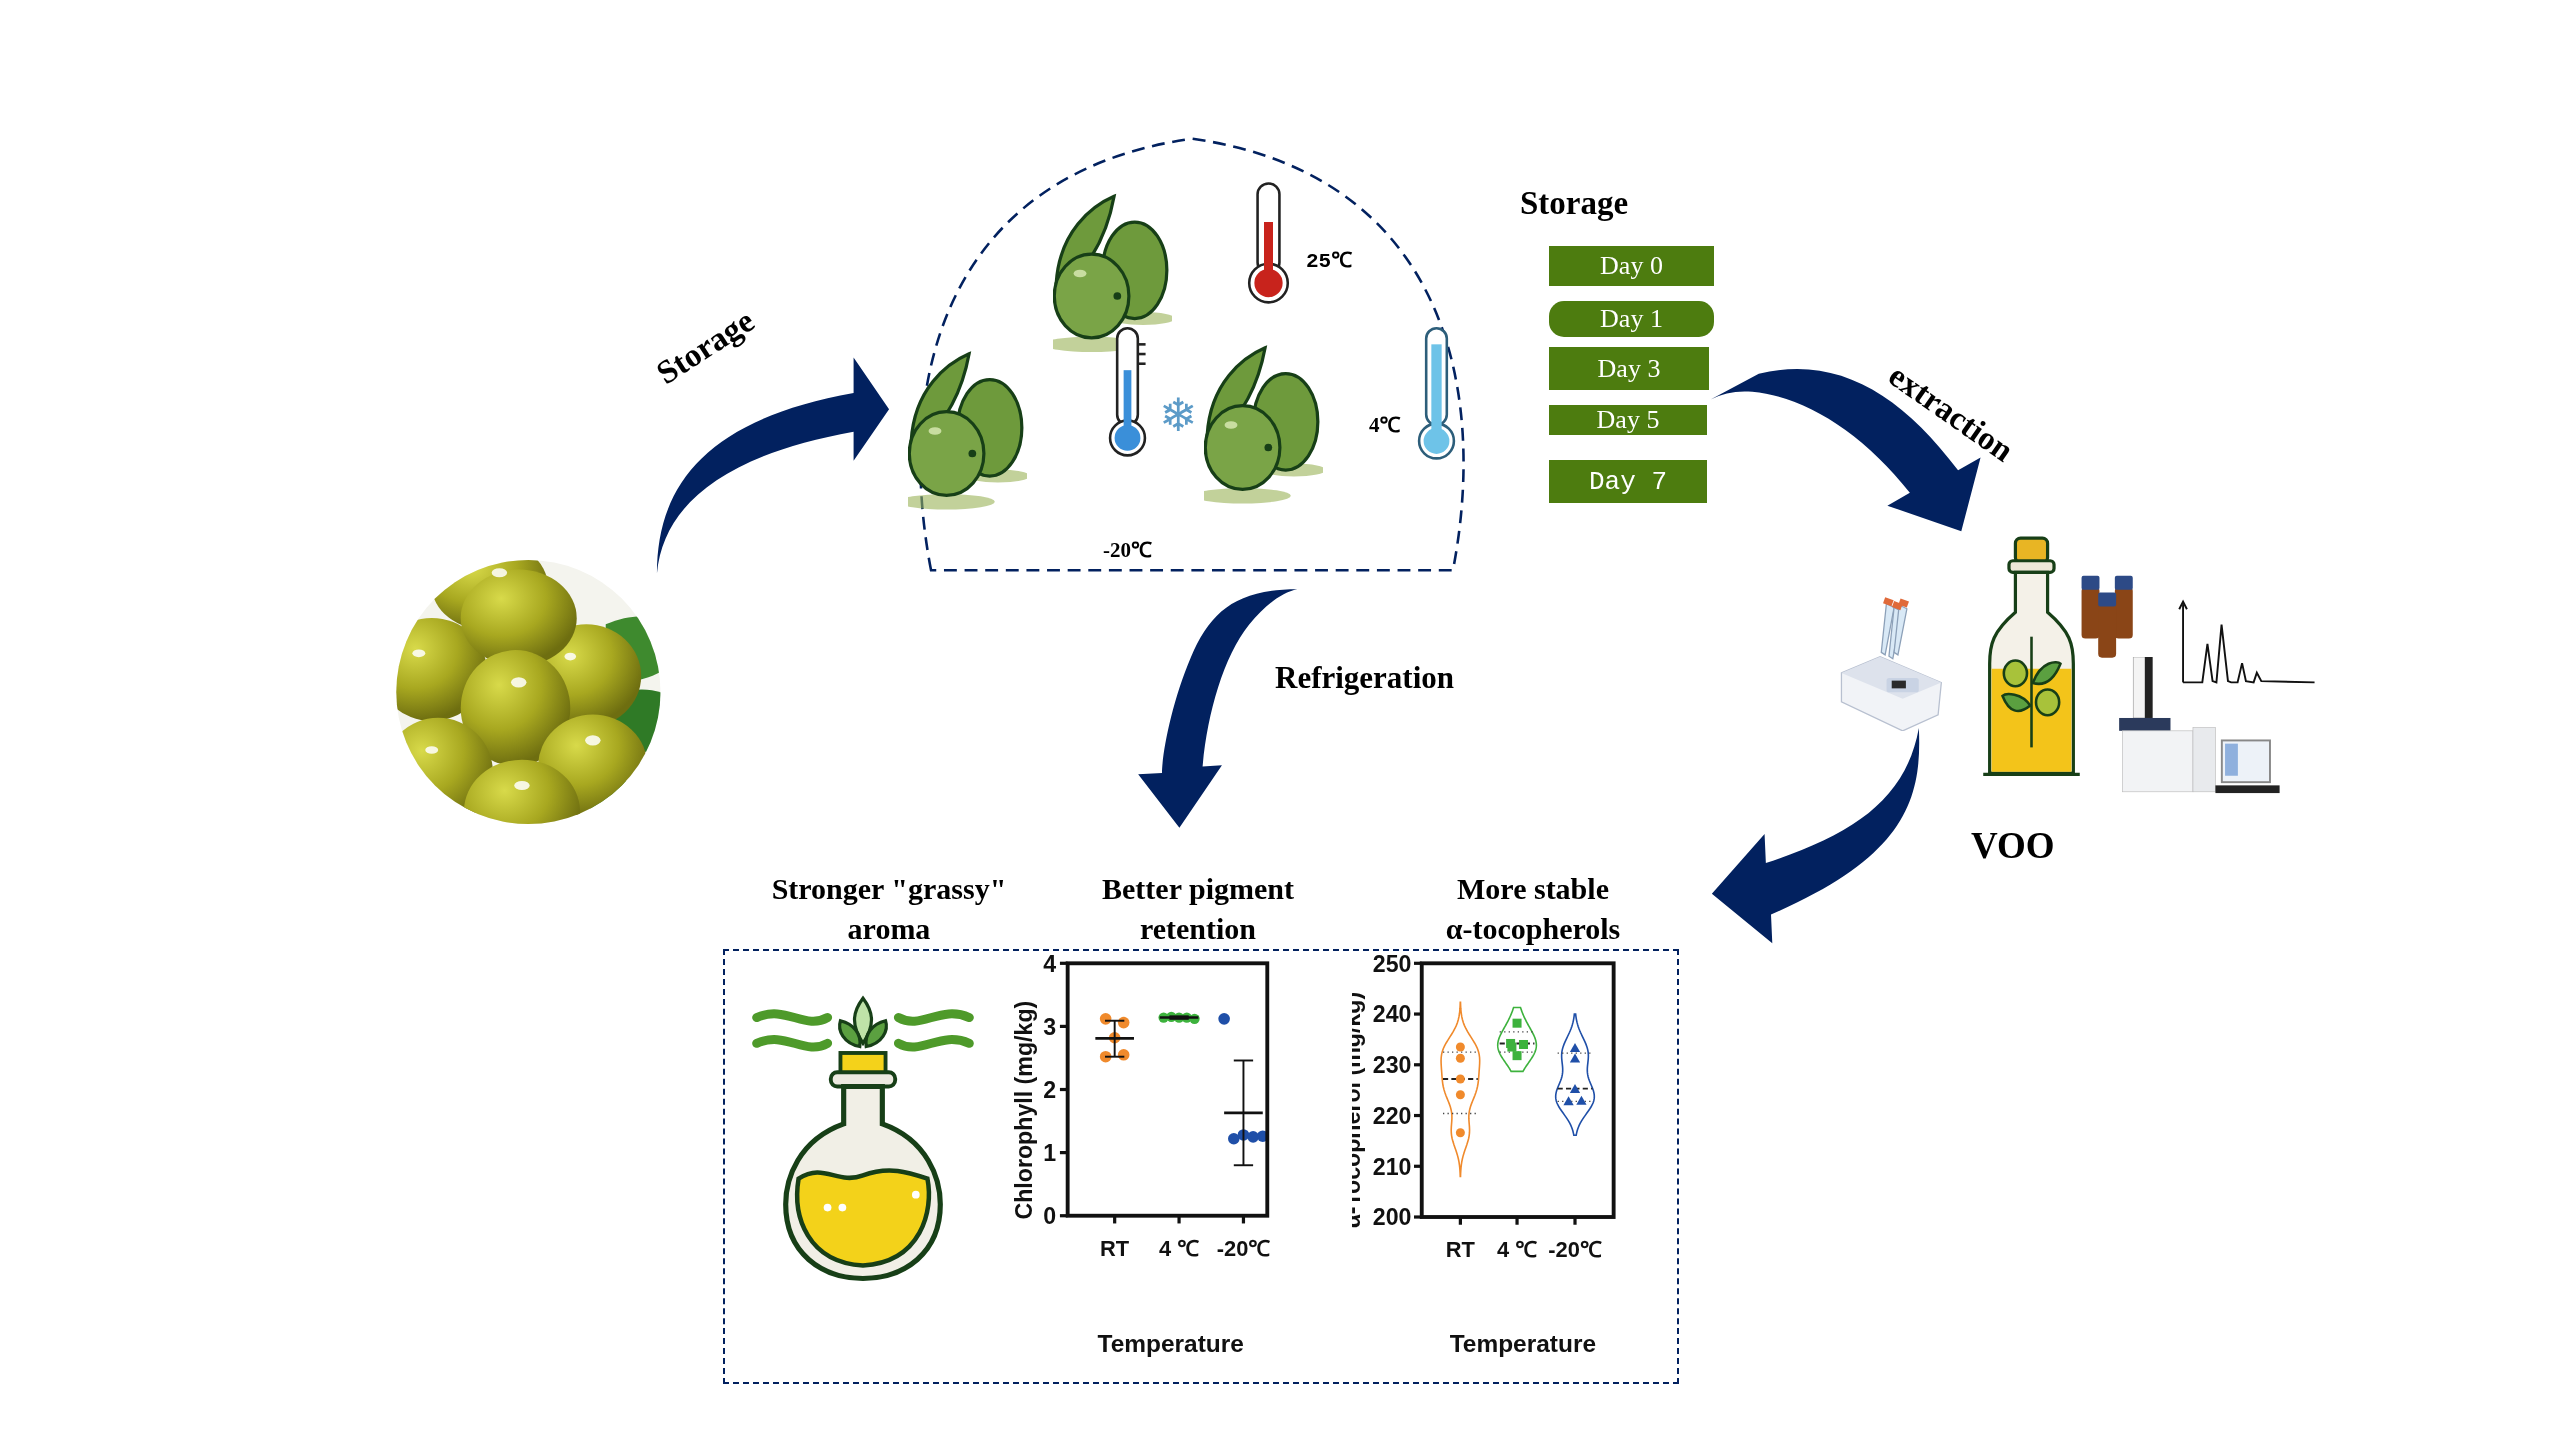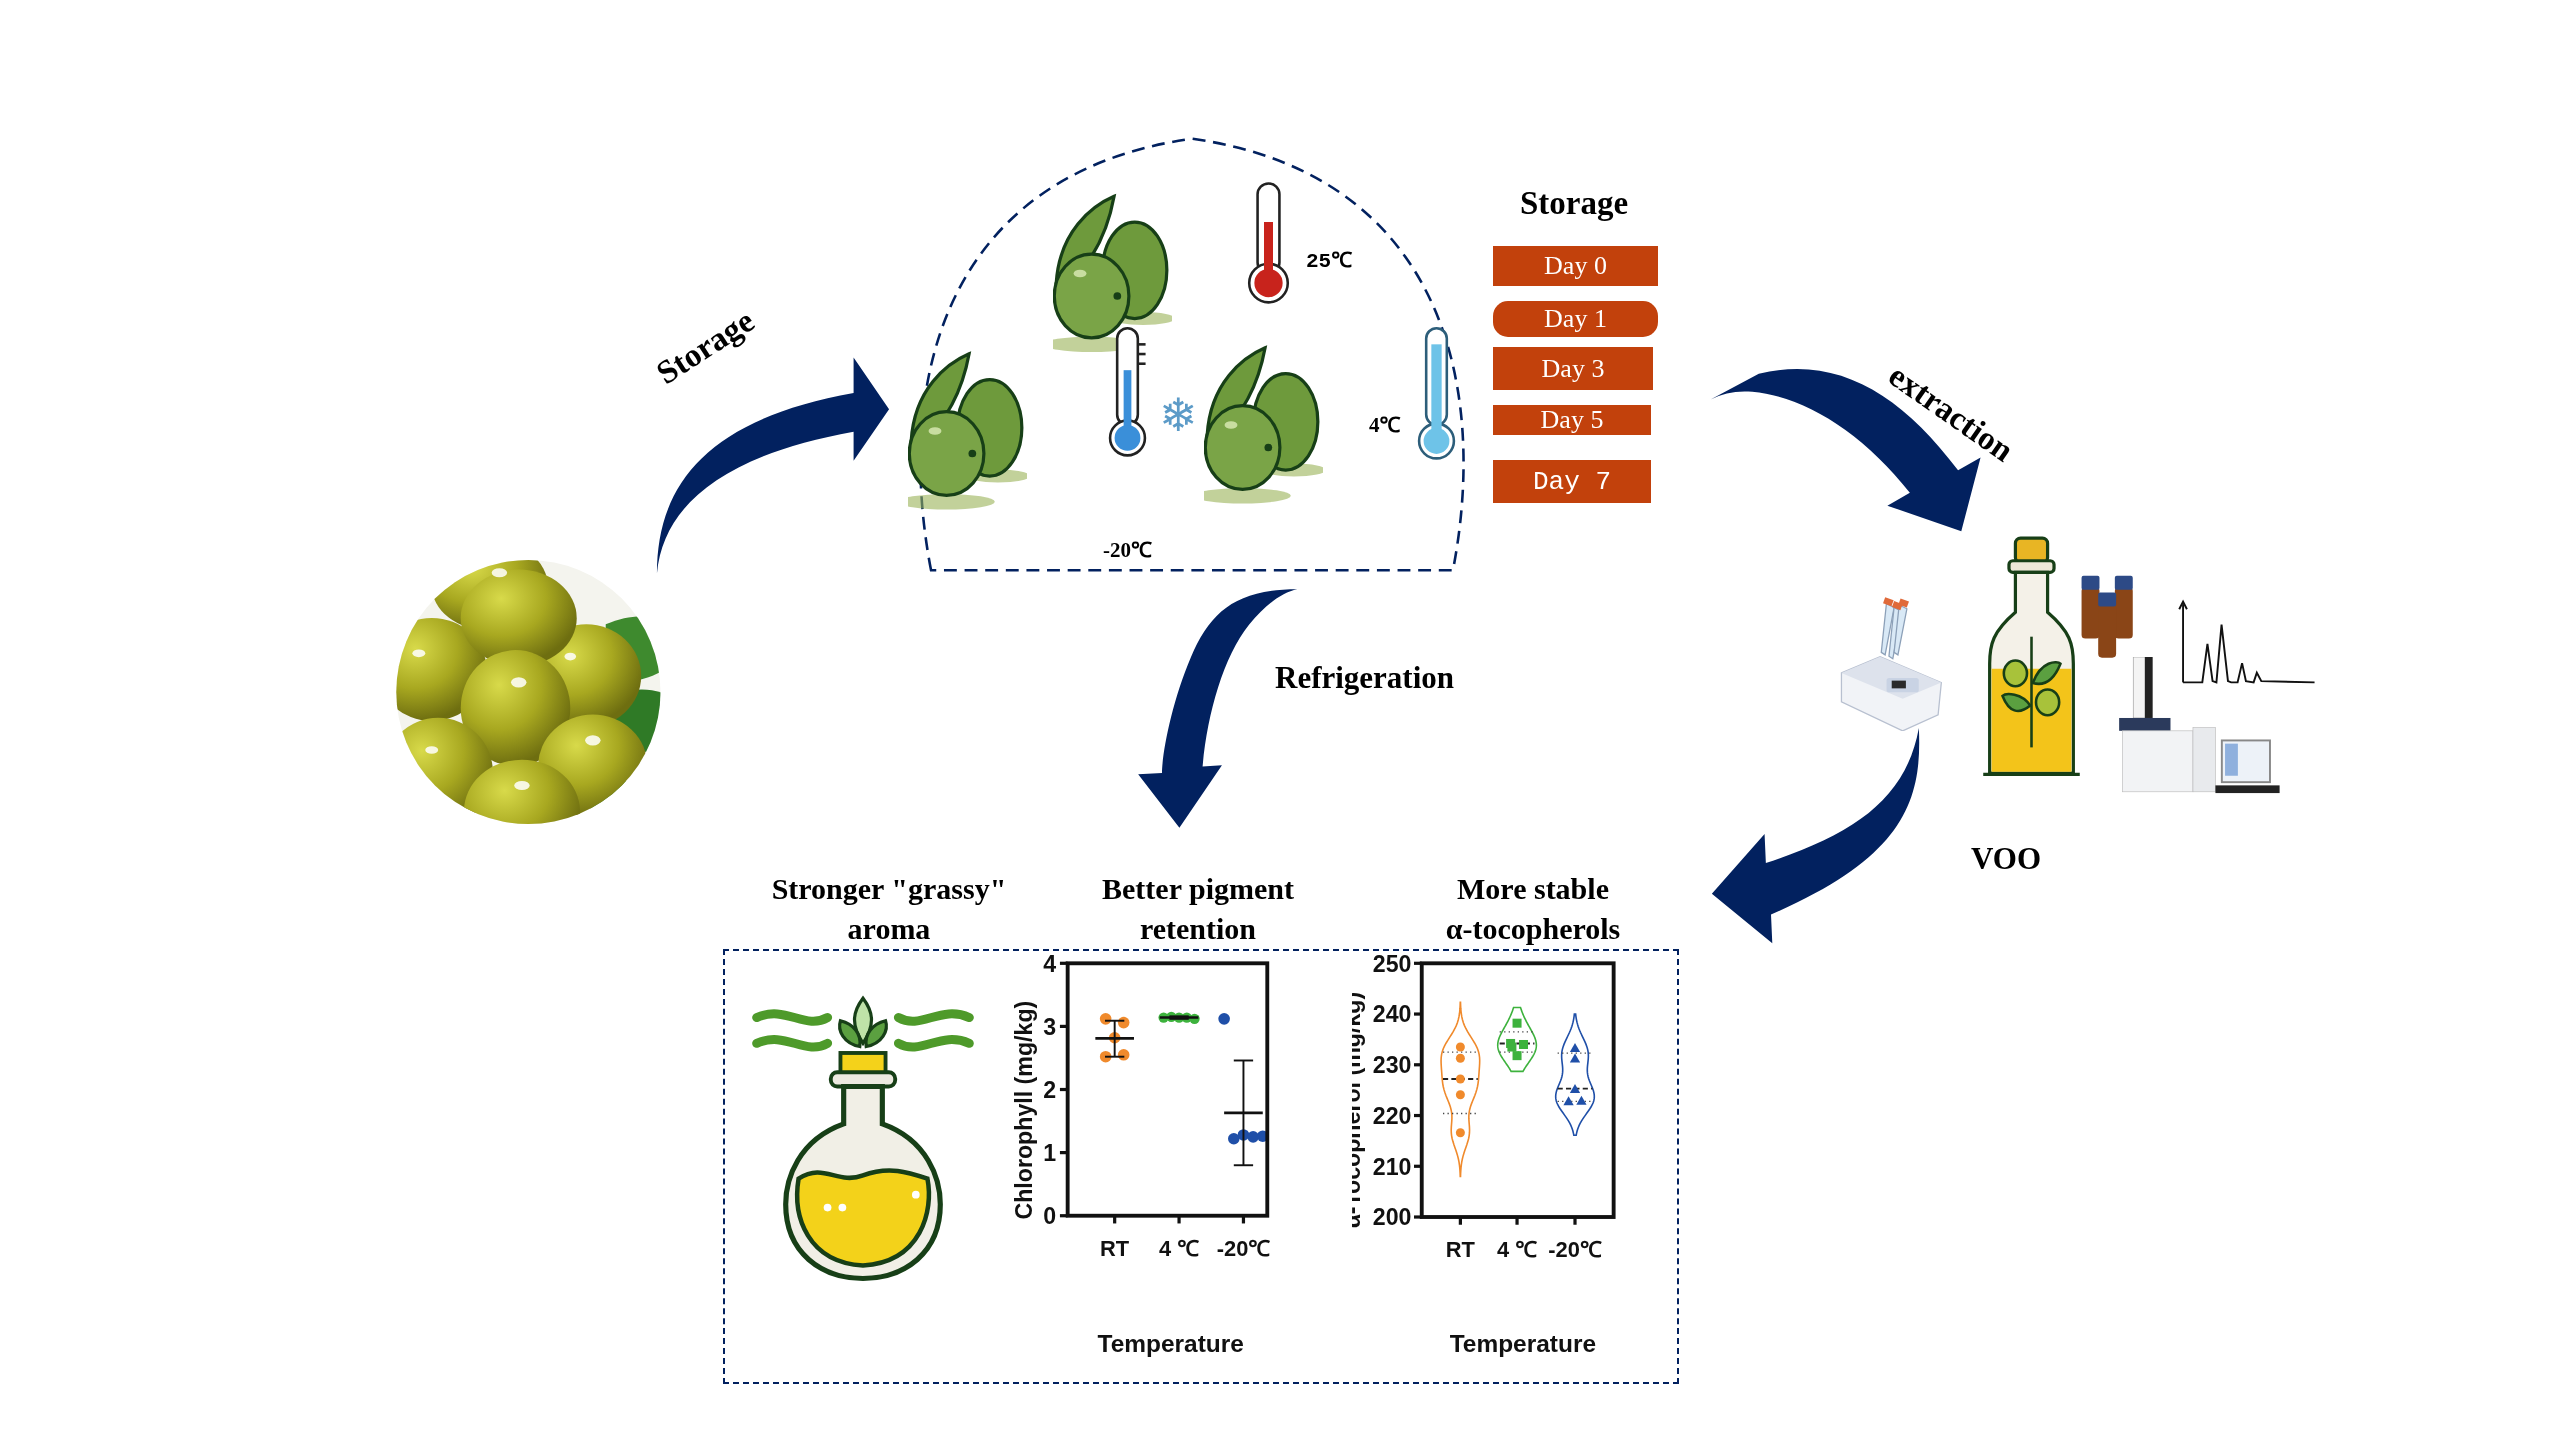--- a/index.html
+++ b/index.html
@@ -1,19 +1,19 @@
 <!DOCTYPE html>
 <html style="font-size:10.3px"><head>
 <meta charset="utf-8">
 <style>
   html,body{margin:0;padding:0;background:#fff;}
   body{width:2576px;height:1449px;position:relative;overflow:hidden;font-family:"Liberation Serif",serif;}
   .abs{position:absolute;}
   .lbl{font-family:"Liberation Serif",serif;font-weight:bold;color:#000;white-space:nowrap;}
-  .day-box{position:absolute;left:1493px;width:165px;height:40px;background:#c2410c;color:#fff;
+  .day-box{position:absolute;left:1549px;width:165px;height:40px;background:#4d7c0f;color:#fff;
            font-family:"Liberation Serif",serif;font-size:26px;display:flex;align-items:center;justify-content:center;}
   .heading{position:absolute;text-align:center;font-family:"Liberation Serif",serif;font-weight:bold;font-size:30px;line-height:40px;color:#000;}
   .axis-text{font-family:"Liberation Sans",sans-serif;font-weight:bold;fill:#111;}
 </style>
 </head>
 <body>
 
 <svg class="abs" style="left:393px;top:547px" width="303" height="290" viewBox="0 0 470 450">
   <defs>
     <clipPath id="photoClip">
@@ -179,21 +179,21 @@
 <svg class="abs" style="left:2119px;top:657px" width="180" height="138" viewBox="0 0 280 215">
   <rect x="22" y="0" width="30" height="95" fill="#F4F4F4" stroke="#999"></rect>
   <rect x="40" y="0" width="12" height="95" fill="#222"></rect>
   <rect x="0" y="95" width="80" height="20" fill="#2B3A5C"></rect>
   <rect x="5" y="115" width="110" height="95" fill="#F2F3F5" stroke="#BBB"></rect>
   <rect x="115" y="110" width="35" height="100" fill="#E8EAED" stroke="#BBB"></rect>
   <rect x="160" y="130" width="75" height="65" fill="#EDF2F8" stroke="#888" stroke-width="3"></rect>
   <rect x="165" y="135" width="20" height="50" fill="#8FB0DD"></rect>
   <rect x="150" y="200" width="100" height="12" fill="#222"></rect>
 </svg>
-<div class="abs lbl" style="left:1971px;top:841px;font-size:31px;">VOO</div>
+<div class="abs lbl" style="left:1971px;top:824px;font-size:37px;">VOO</div>
 
 <svg class="abs" style="left:1700px;top:728px" width="232" height="225" viewBox="0 0 360 350">
   <path d="M340 0 C345 110 320 200 110 290 L112 335 L18 258 L100 165 L102 210 C240 165 320 110 340 0Z" fill="#02215F"></path>
 </svg>
 
 <svg class="abs" style="left:1133px;top:586px" width="174" height="245" viewBox="0 0 270 380">
   <path d="M255 5 C160 5 120 40 90 110 C60 180 45 260 45 290 L8 292 L72 375 L138 278 L108 280 C115 200 140 110 180 60 C205 30 230 10 255 5Z" fill="#02215F"></path>
 </svg>
 <div class="abs lbl" style="left:1275px;top:660px;font-size:31px;">Refrigeration</div>
 

